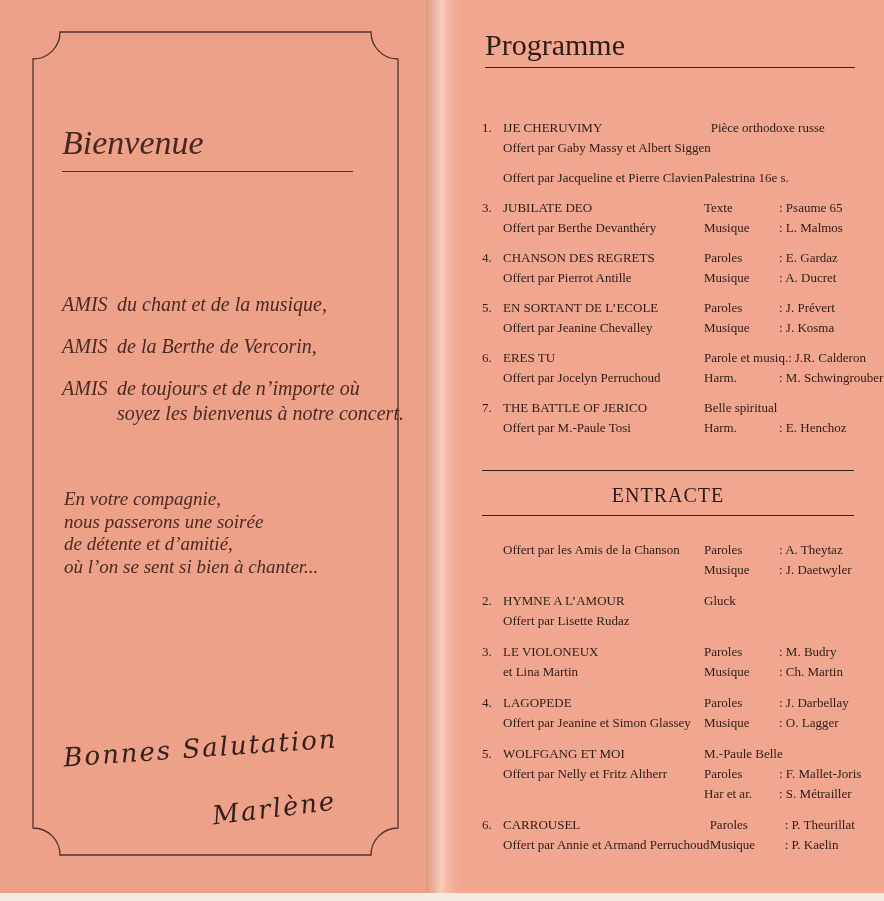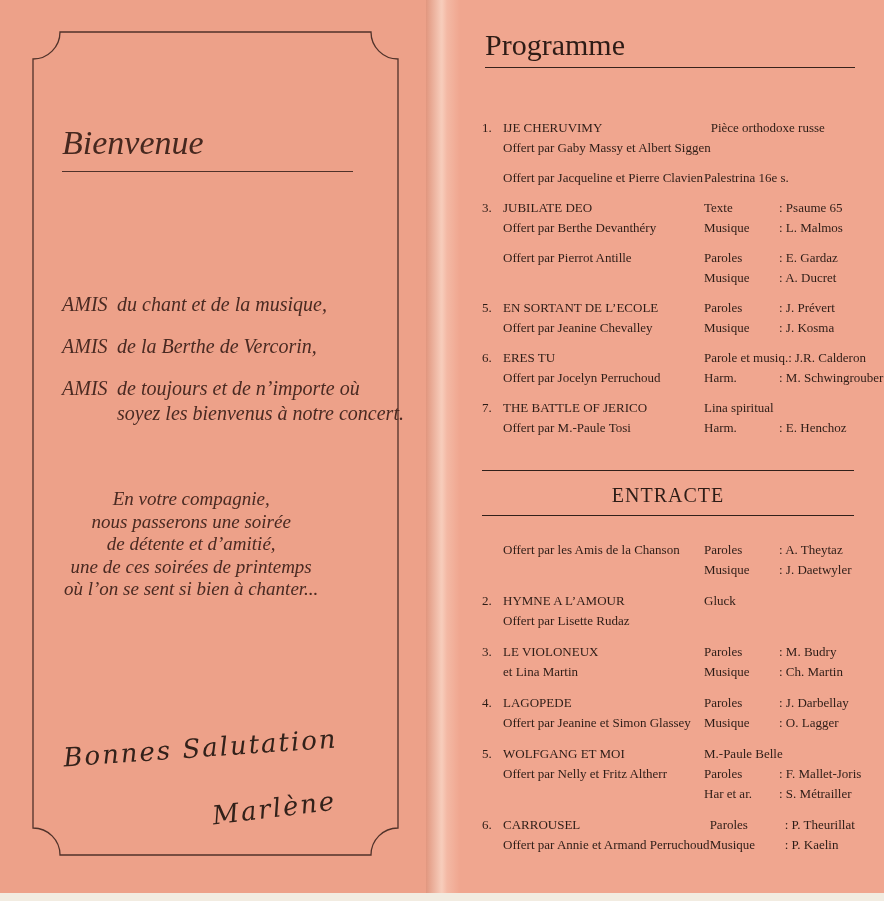--- a/index.html
+++ b/index.html
@@ -20,21 +20,21 @@
     position:absolute;left:62px;top:124px;width:291px;
     font-style:italic;font-size:34px;color:#46281f;
     padding-bottom:9px;border-bottom:1.6px solid #50322a;
   }
   .amis{position:absolute;left:62px;top:292px;width:360px;color:#4a2a22;
     font-style:italic;font-size:20px;}
   .amis-item{display:flex;margin-bottom:17px;}
   .amis-prefix{flex:0 0 55px;line-height:25px;}
   .amis-text{line-height:25px;white-space:nowrap;}
   .welcome-par{position:absolute;left:64px;top:488px;color:#4a2a22;
-    font-style:italic;font-size:19px;line-height:22.5px;white-space:nowrap;text-align:center;}
+    font-style:italic;font-size:19px;line-height:22.5px;white-space:nowrap;}
   .sig1{position:absolute;left:63px;top:733px;font-style:italic;font-size:26px;
     color:#32211a;transform:rotate(-4deg);letter-spacing:2px;white-space:nowrap;font-family:"DejaVu Serif",cursive;}
   .sig2{position:absolute;left:212px;top:793px;font-style:italic;font-size:26px;
     color:#32211a;transform:rotate(-7deg);letter-spacing:2px;white-space:nowrap;font-family:"DejaVu Serif",cursive;}
 
   
   .prog-title{
     position:absolute;left:485px;top:28px;width:370px;
     font-size:30px;color:#2e1c16;padding-bottom:5px;border-bottom:1.6px solid #38221b;
   }
@@ -87,21 +87,20 @@
         <span>de toujours et de n’importe où</span><br>
         <span>soyez les bienvenus à notre concert.</span>
       </span>
     </div>
   </div>
 
   <div class="welcome-par">
     <div>En votre compagnie,</div>
     <div>nous passerons une soirée</div>
     <div>de détente et d’amitié,</div>
-    <div>une de ces soirées de printemps</div>
     <div>où l’on se sent si bien à chanter...</div>
   </div>
 
   <div class="sig1">Bonnes Salutation</div>
   <div class="sig2">Marlène</div>
 
   <div class="prog-title">Programme</div>
 
   <div class="prog-list list-1">
 
@@ -130,20 +129,21 @@
         <div class="pi-offert">Offert par Berthe Devanthéry</div>
       </div>
       <div class="pi-right">
         <div class="credit"><span class="credit-label">Texte</span><span class="credit-value">: Psaume 65</span></div>
         <div class="credit"><span class="credit-label">Musique</span><span class="credit-value">: L. Malmos</span></div>
       </div>
     </div>
 
     <div class="prog-item">
       <div class="pi-left">
+        <div class="pi-line"><span class="pi-num">4.</span><span>CHANSON DES REGRETS</span></div>
         <div class="pi-offert">Offert par Pierrot Antille</div>
       </div>
       <div class="pi-right">
         <div class="credit"><span class="credit-label">Paroles</span><span class="credit-value">: E. Gardaz</span></div>
         <div class="credit"><span class="credit-label">Musique</span><span class="credit-value">: A. Ducret</span></div>
       </div>
     </div>
 
     <div class="prog-item">
       <div class="pi-left">
@@ -166,21 +166,21 @@
         <div class="credit"><span class="credit-label">Harm.</span><span class="credit-value">: M. Schwingrouber</span></div>
       </div>
     </div>
 
     <div class="prog-item">
       <div class="pi-left">
         <div class="pi-line"><span class="pi-num">7.</span><span>THE BATTLE OF JERICO</span></div>
         <div class="pi-offert">Offert par M.-Paule Tosi</div>
       </div>
       <div class="pi-right">
-        <div class="credit"><span class="credit-label">Lina spiritual</span><span class="credit-value"></span></div>
+        <div class="credit"><span class="credit-label">Belle spiritual</span><span class="credit-value"></span></div>
         <div class="credit"><span class="credit-label">Harm.</span><span class="credit-value">: E. Henchoz</span></div>
       </div>
     </div>
 
   </div>
 
   <div class="entracte">ENTRACTE</div>
 
   <div class="prog-list list-2">
 

